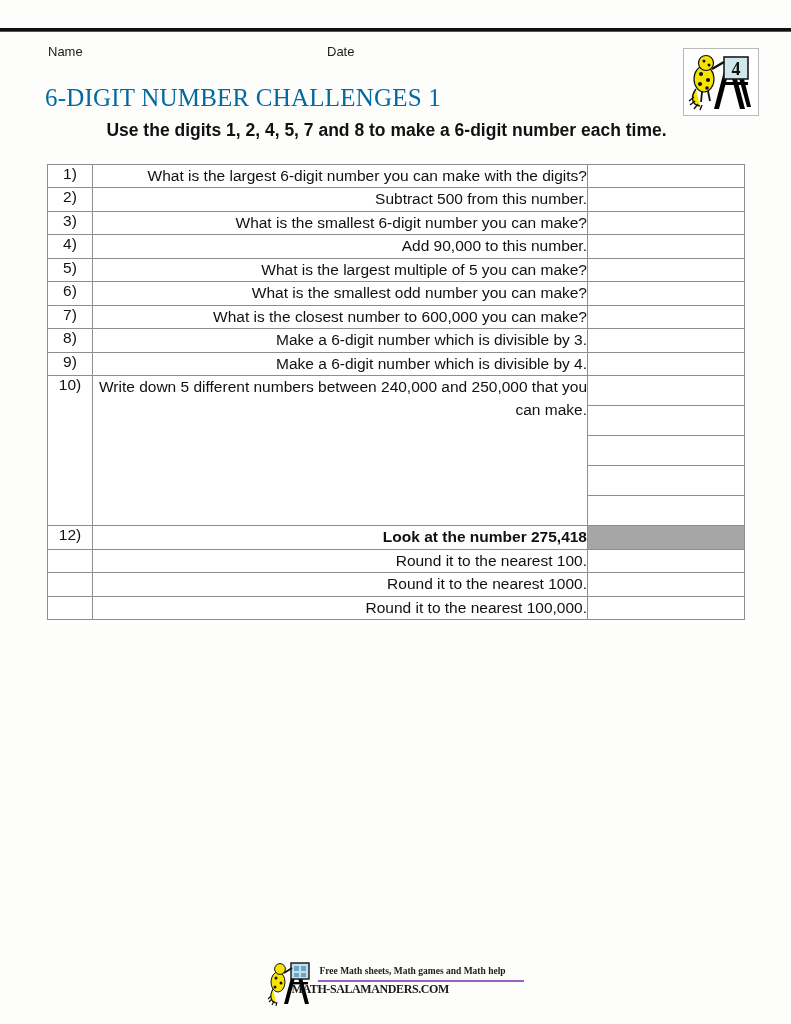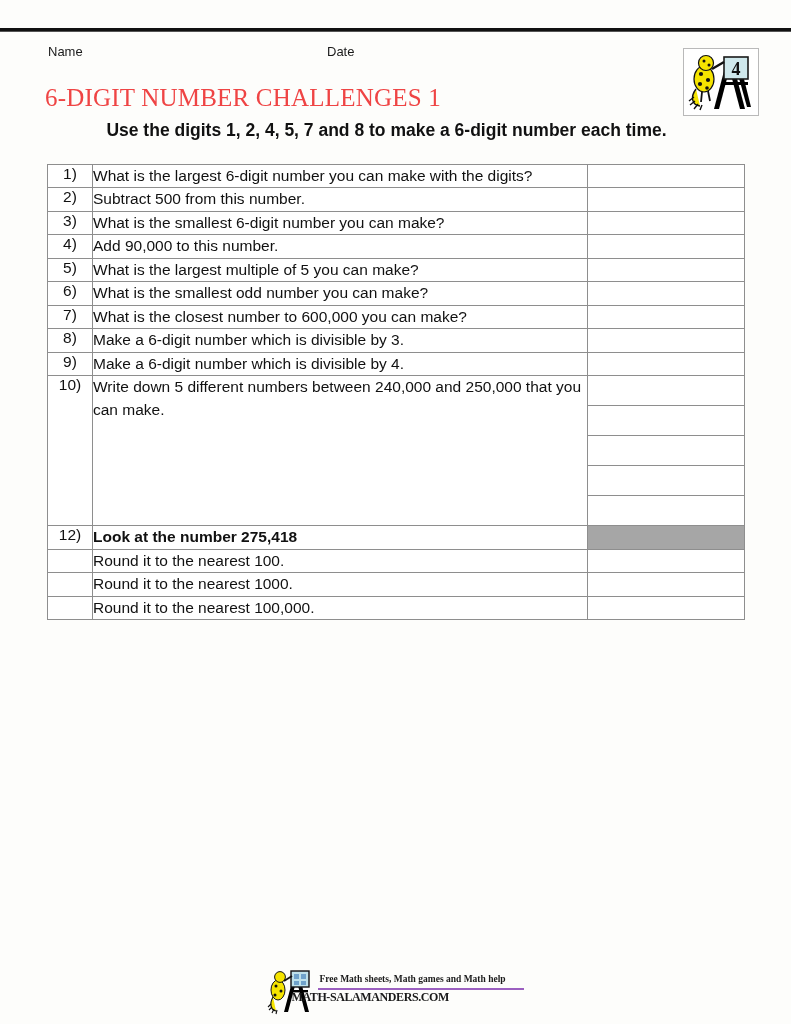--- a/index.html
+++ b/index.html
@@ -72,21 +72,21 @@
   }
   .logo-box svg { display: block; }
 
   .title {
     position: absolute;
     left: 45px;
     top: 84px;
     font-family: "Liberation Serif", serif;
     font-size: 25px;
     letter-spacing: 0.2px;
-    color: #ef4444;
+    color: #0369a1;
   }
 
   .subtitle {
     position: absolute;
     left: 0;
     top: 120px;
     width: 791px;
     text-align: center;
     padding-right: 18px;
     box-sizing: border-box;
@@ -118,20 +118,21 @@
     font-size: 15.5px;
     text-align: center;
     padding: 5px 2px 4px 2px;
     color: #111;
   }
   .qtext {
     font-size: 15.5px;
     line-height: 1.45;
     padding: 4px 8px 5px 10px;
     color: #111;
+    text-align: right;
   }
   .qtext.bold { font-weight: bold; }
 
   .ans { background: #ffffff; }
   .ans.shaded { background: #a6a6a6; }
 
   
   .ans-lines {
     width: 100%;
     border-collapse: collapse;
@@ -150,21 +151,21 @@
   .footer {
     position: absolute;
     left: 0;
     top: 952px;
     width: 791px;
     height: 60px;
   }
   .footer-inner {
     position: absolute;
     left: 50%;
-    top: 12px;
+    top: 4px;
     transform: translateX(-50%);
     width: 260px;
     height: 56px;
   }
   .foot-tag {
     position: absolute;
     left: 54px;
     top: 10px;
     font-family: "Liberation Serif", serif;
     font-size: 9.5px;

